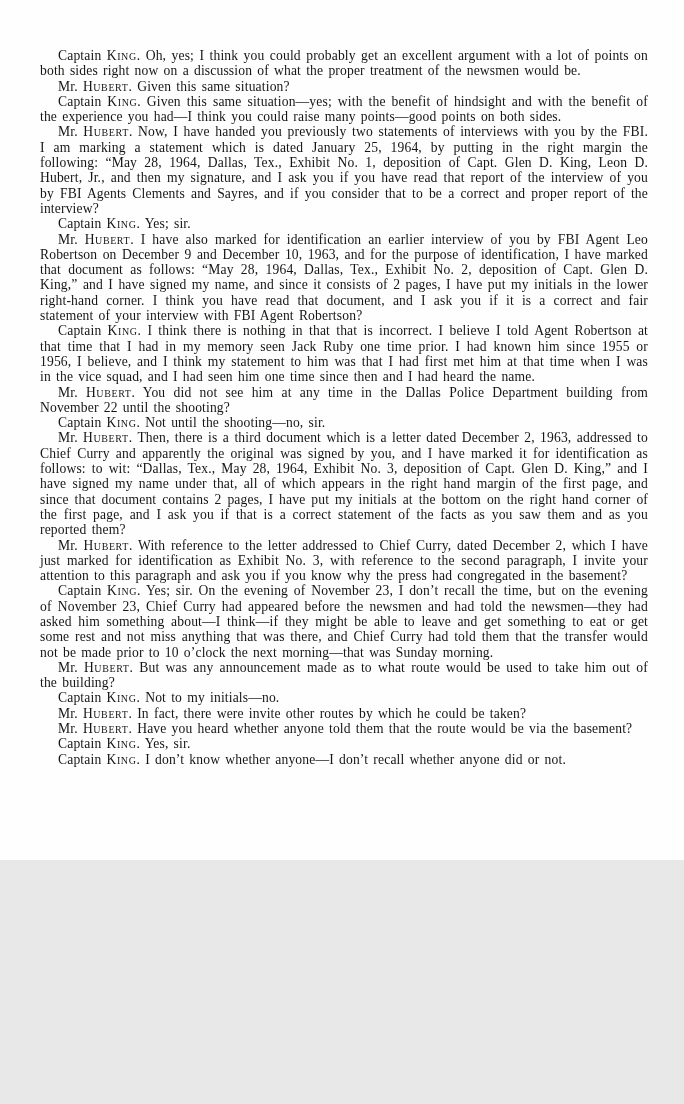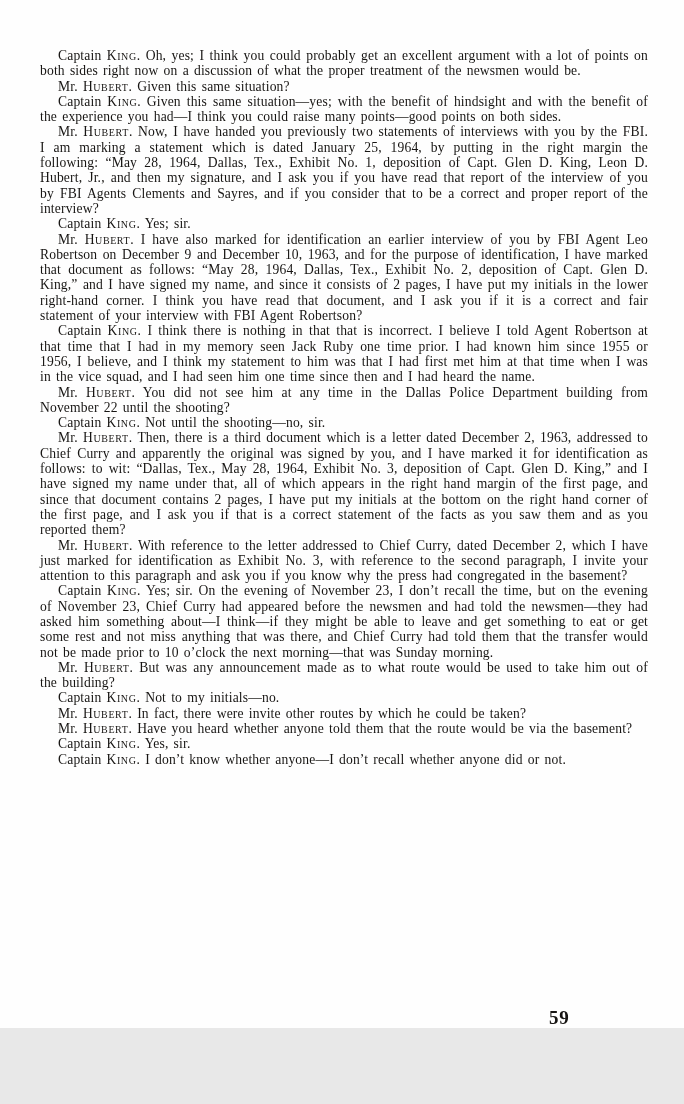--- a/index.html
+++ b/index.html
@@ -1,19 +1,19 @@
 <!DOCTYPE html>
 <html lang="en"><head>
 <meta charset="utf-8">
 <style>
   html, body { margin: 0; padding: 0; background: #e8e8e8; }
   .page {
     position: relative;
     width: 684px;
-    height: 1028px;
+    height: 860px;
     background: #fefefe;
     color: #171513;
     font-family: "Liberation Serif", "DejaVu Serif", serif;
     overflow: hidden;
     margin: 0 auto;
   }
   .text-block {
     position: absolute;
     left: 40px;
     top: 48px;

